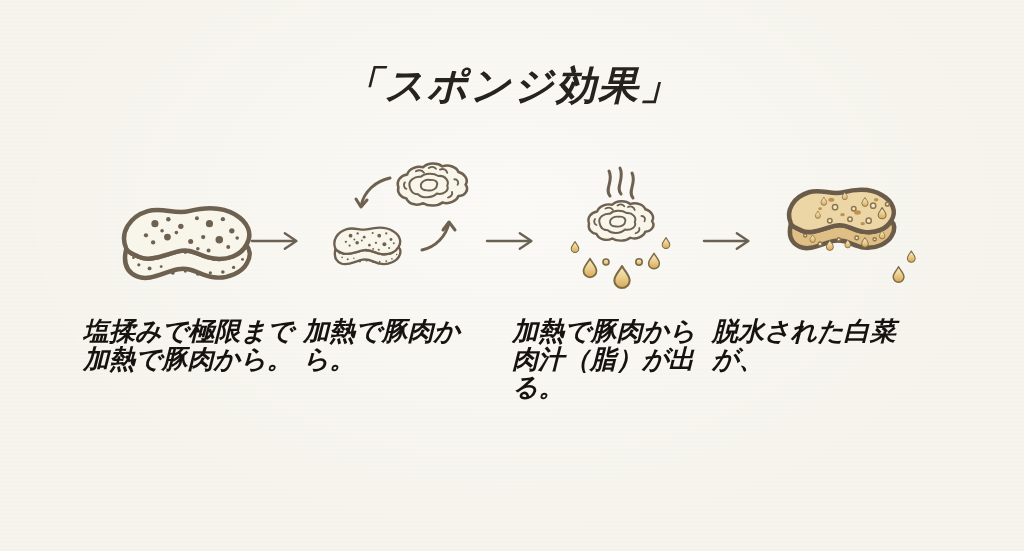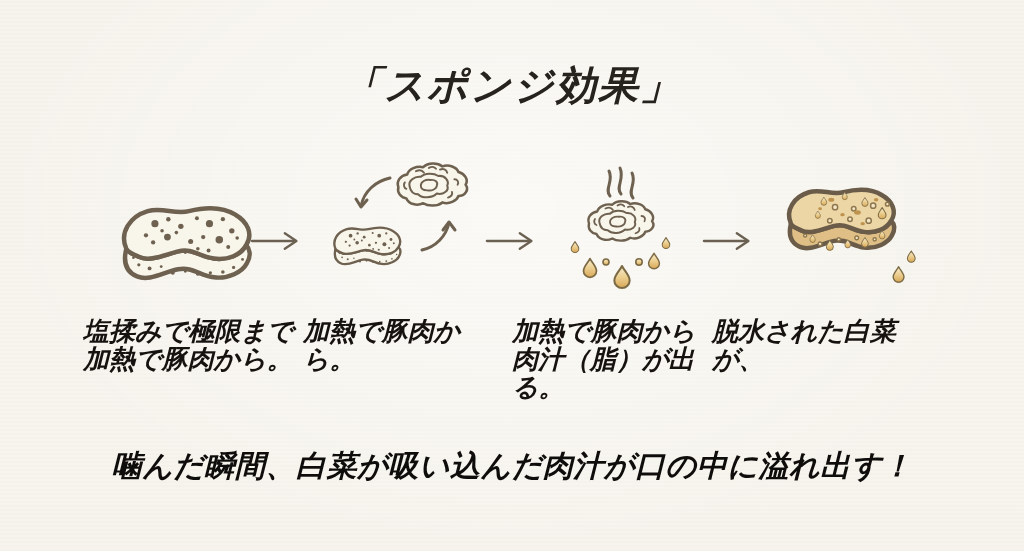--- a/index.html
+++ b/index.html
@@ -220,15 +220,14 @@
     <span class="cl">加熱で豚肉から。</span>
   </div>
   <div class="caption cap-3">
     <span class="cl">加熱で豚肉から</span>
     <span class="cl">肉汁（脂）が出る。</span>
   </div>
   <div class="caption cap-4">
     <span class="cl">脱水された白菜が、</span>
   </div>
 
-  <p class="conclusion">噛んだ瞬間、白菜が吸い込んだ肉汁が口の中に溢れ出す！</p>
 
 </div>
 
 </body></html>

